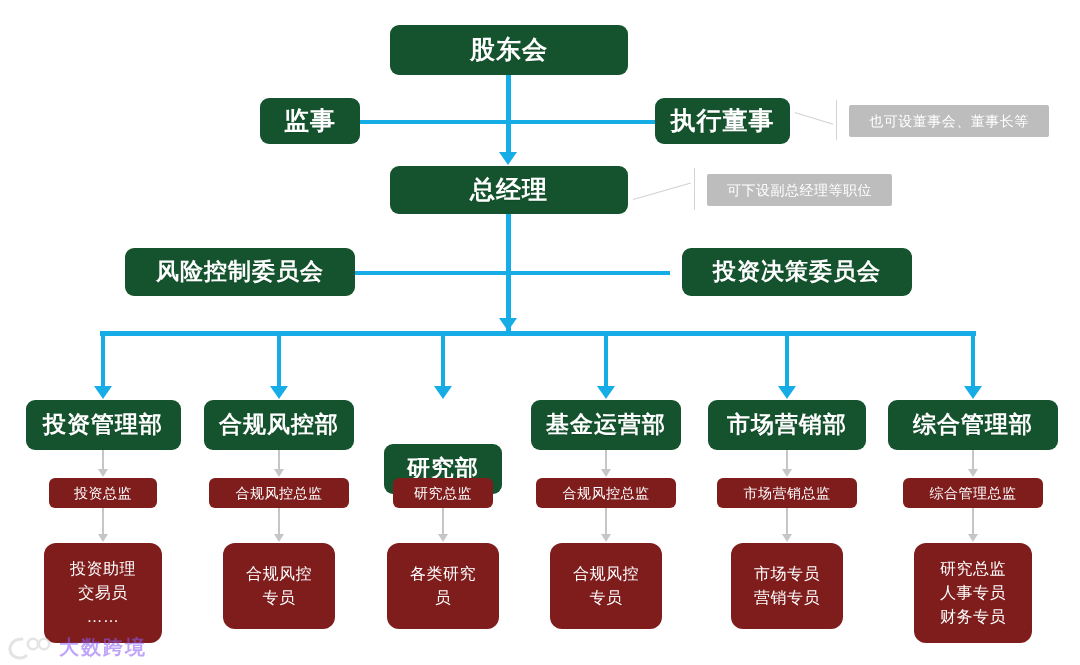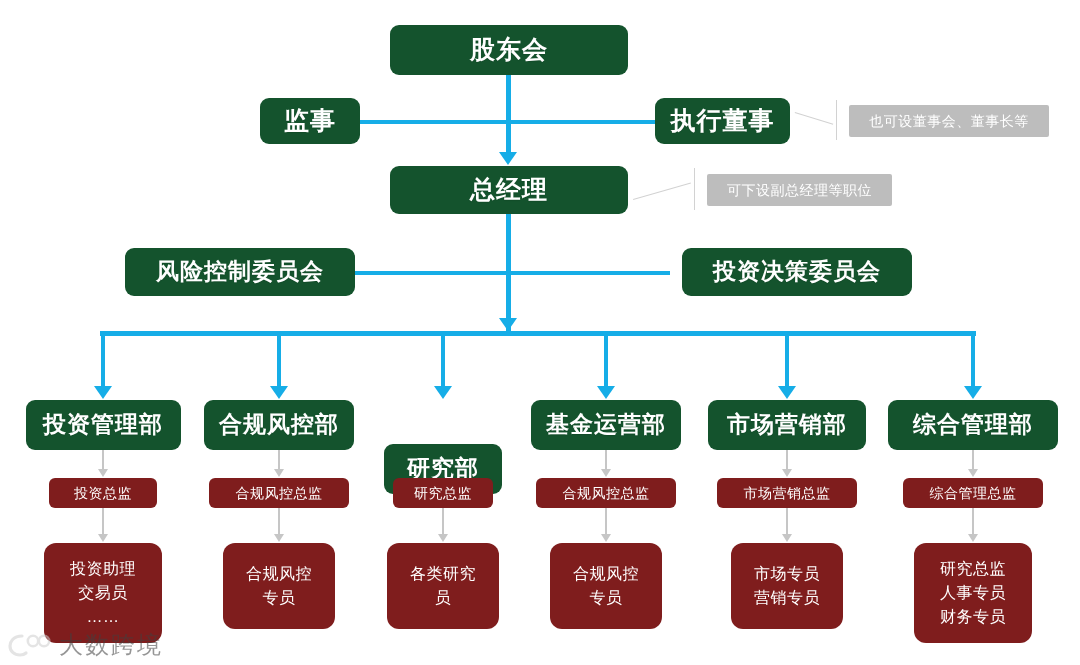--- a/index.html
+++ b/index.html
@@ -108,23 +108,23 @@
     position: absolute;
     left: 8px;
     bottom: 4px;
     display: flex;
     align-items: center;
     gap: 7px;
     z-index: 9;
     opacity: 0.55;
   }
   #watermark .wm-text {
-    font-size: 24px;
-    font-weight: normal;
-    color: #404040;
+    font-size: 20px;
+    font-weight: bold;
+    color: #8b5cf6;
     letter-spacing: 2px;
   }
   #watermark svg { display: block; }
 </style>
 </head>
 <body>
 
 <div id="chart">
 
   <div class="node blue" style="left:390px; top:25px; width:238px; height:50px;">股东会</div>

